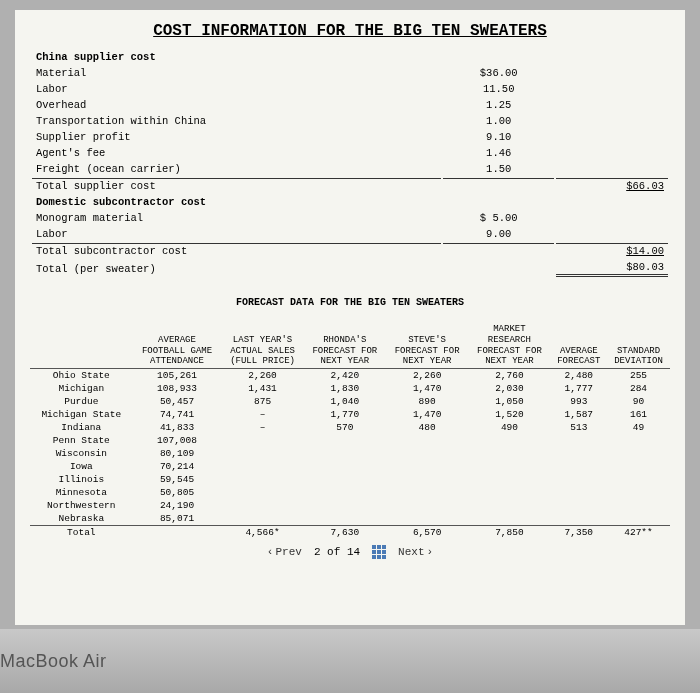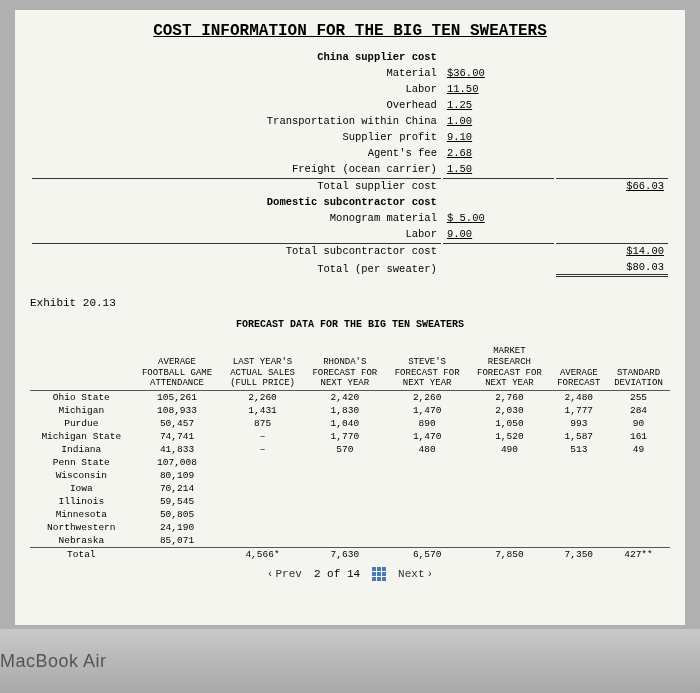--- a/index.html
+++ b/index.html
@@ -27,24 +27,23 @@
       margin-bottom: 8px;
       text-decoration: underline;
     }
     .cost-table {
       width: 100%;
       margin-bottom: 18px;
     }
     .cost-table td {
       font-size: 10.5px;
       padding: 1px 4px;
-      text-align: right;
     }
     .cost-table .label-col { width: 55%; }
-    .cost-table .val1 { width: 15%; text-align: left; text-decoration: underline; }
+    .cost-table .val1 { width: 15%; text-align: center; }
     .cost-table .val2 { width: 15%; text-align: right; }
     .cost-table .total-line td {
       border-top: 1px solid #333;
     }
     .section-header {
       font-size: 10.5px;
       font-weight: bold;
     }
     .exhibit-label {
       font-size: 11px;
@@ -169,21 +168,21 @@
           <td class="val1">1.00</td>
           <td class="val2"></td>
         </tr>
         <tr>
           <td class="label-col">Supplier profit</td>
           <td class="val1">9.10</td>
           <td class="val2"></td>
         </tr>
         <tr>
           <td class="label-col">Agent's fee</td>
-          <td class="val1">2.68</td>
+          <td class="val1">1.46</td>
           <td class="val2"></td>
         </tr>
         <tr>
           <td class="label-col">Freight (ocean carrier)</td>
           <td class="val1">1.50</td>
           <td class="val2"></td>
         </tr>
         <tr class="total-line">
           <td class="label-col">Total supplier cost</td>
           <td class="val1"></td>
@@ -211,21 +210,20 @@
         </tr>
         <tr>
           <td class="label-col">Total (per sweater)</td>
           <td class="val1"></td>
           <td class="val2 double-underline">$80.03</td>
         </tr>
       </tbody>
     </table>
   </div>
 
-  <div class="exhibit-label">Exhibit 20.13</div>
 
   <div>
     <div class="forecast-section-title">FORECAST DATA FOR THE BIG TEN SWEATERS</div>
     <table class="forecast-table">
       <thead>
         <tr class="header-row">
           <th style="text-align:left"></th>
           <th>AVERAGE<br>FOOTBALL GAME<br>ATTENDANCE</th>
           <th>LAST YEAR'S<br>ACTUAL SALES<br>(FULL PRICE)</th>
           <th>RHONDA'S<br>FORECAST FOR<br>NEXT YEAR</th>

